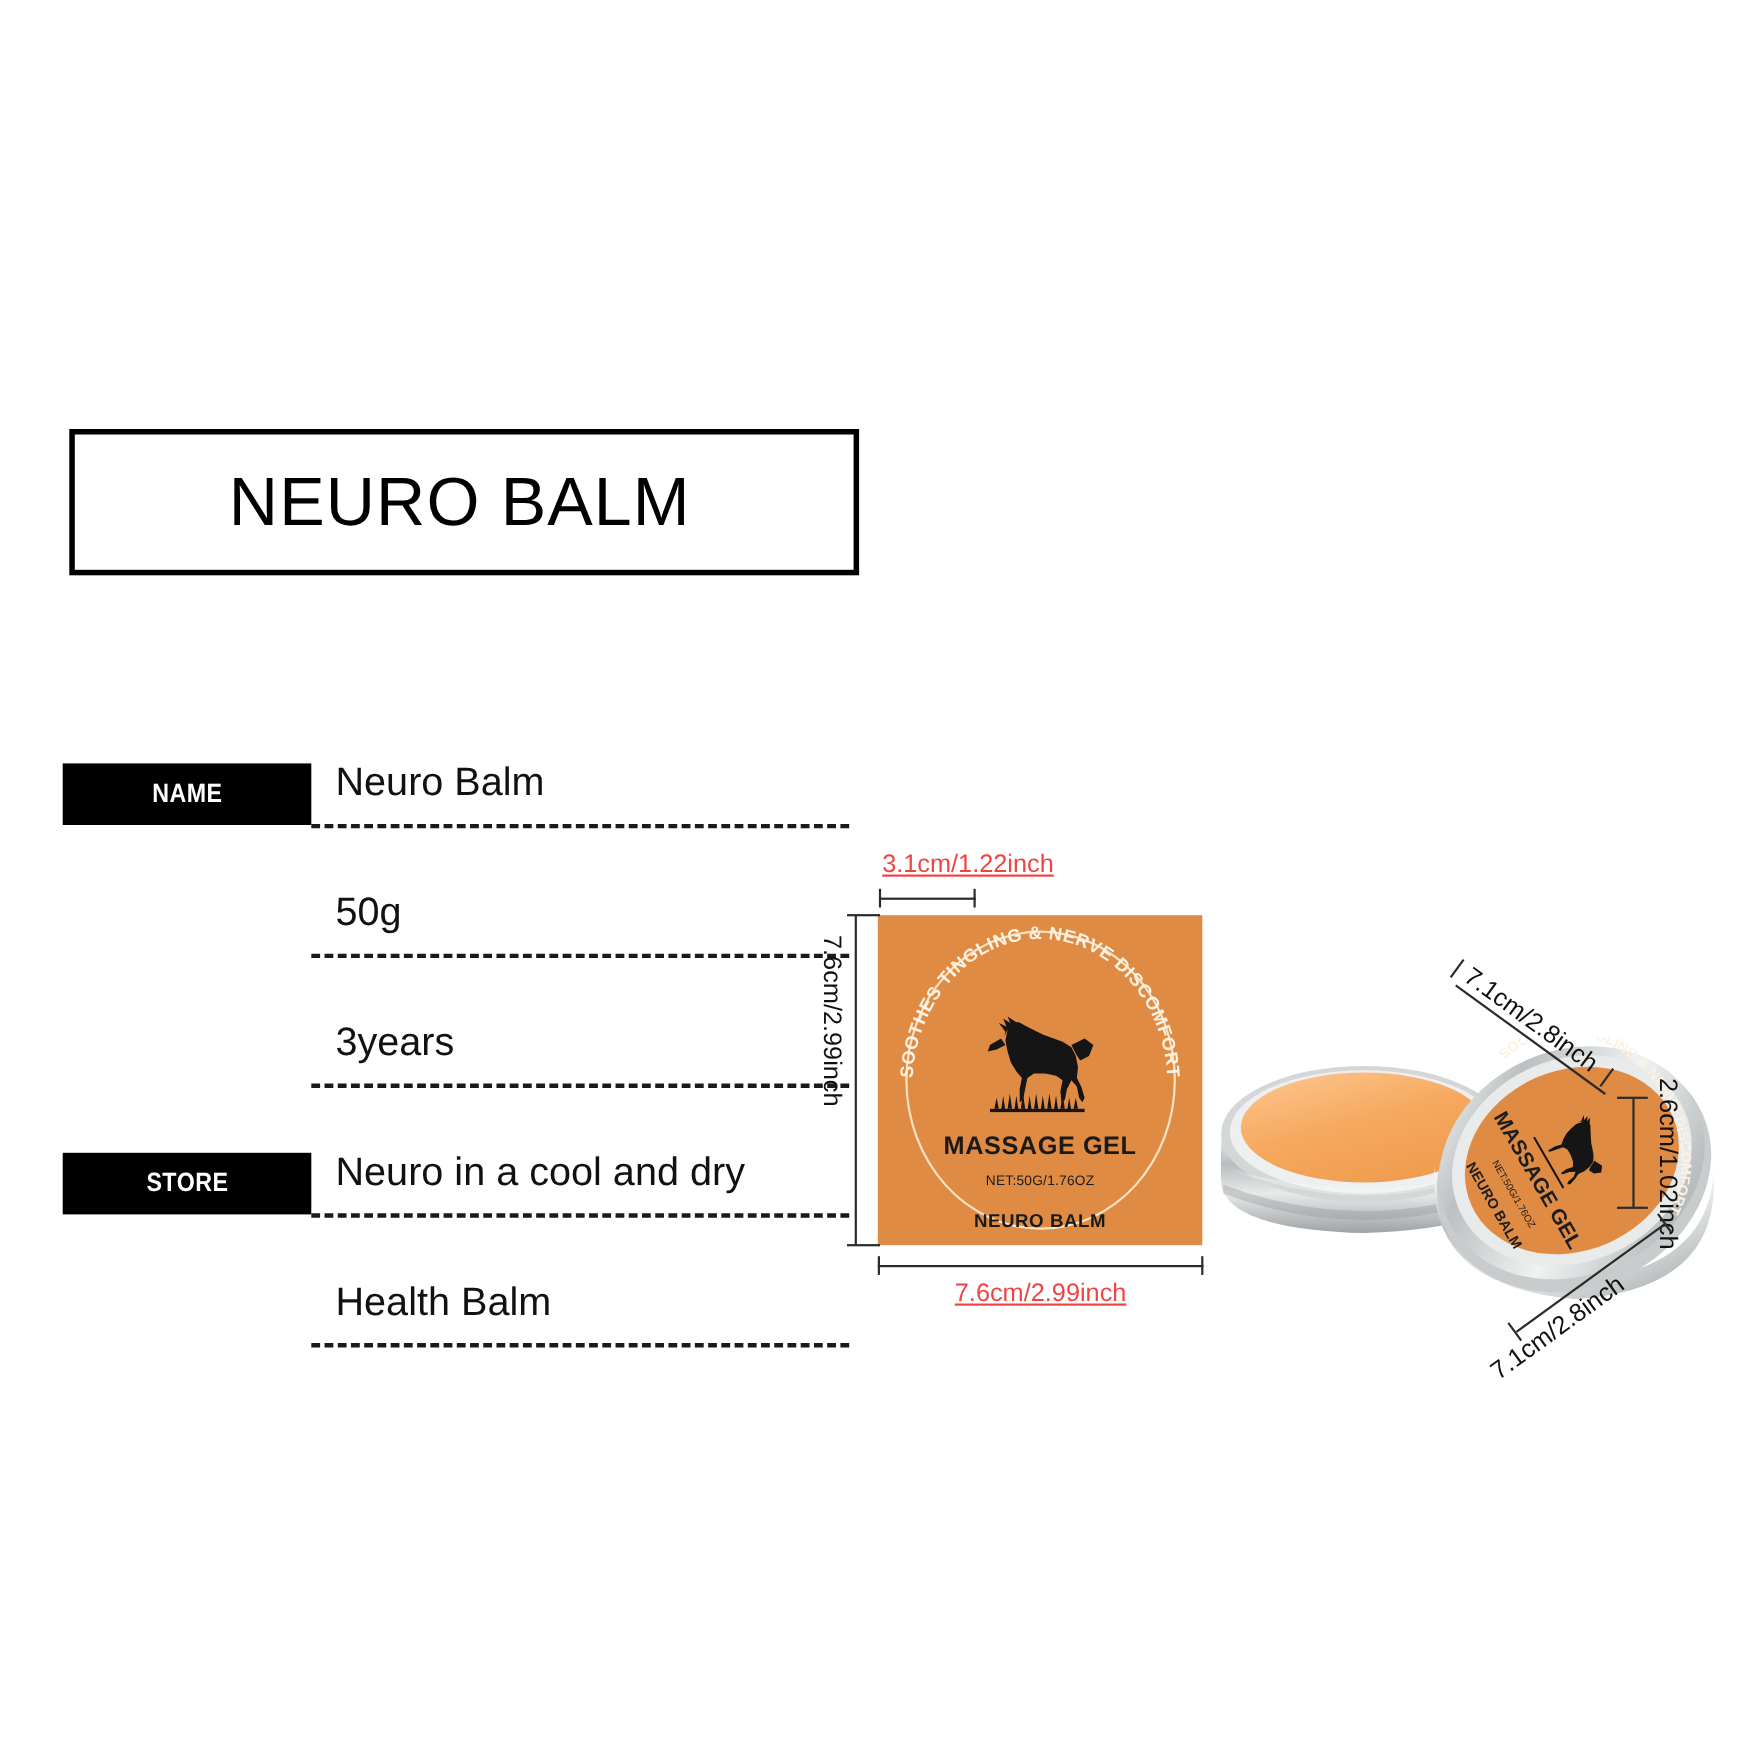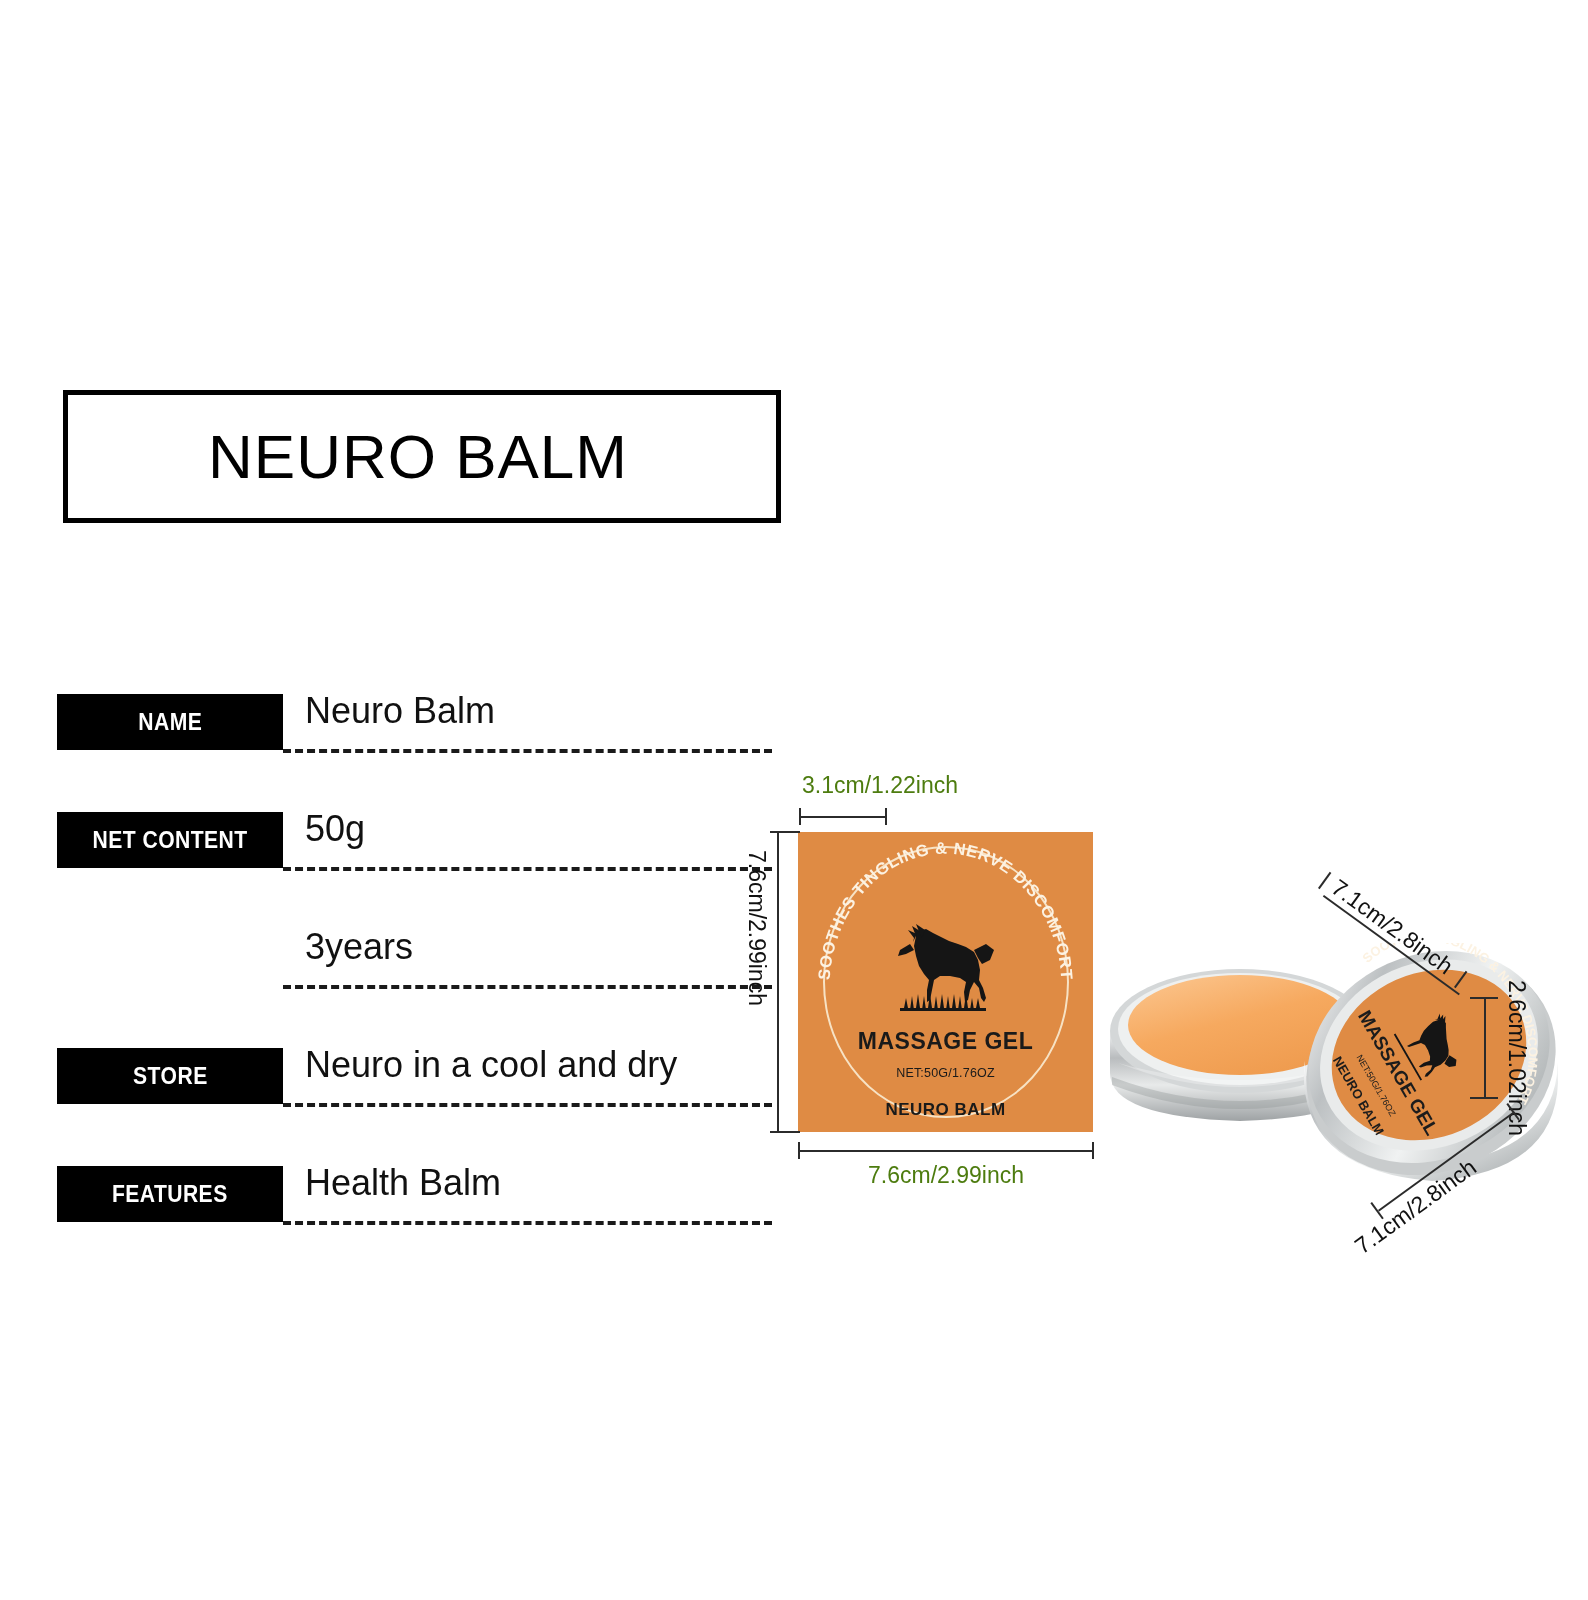--- a/index.html
+++ b/index.html
@@ -124,22 +124,23 @@
     letter-spacing:.5px;
   }
 
   
   .dim-line{position:absolute;background:#2b2b2b;}
   .dim-h{height:2px;}
   .dim-v{width:2px;}
   .dim-txt{
     position:absolute;
     font-size:23px;
-    color:#4d7c0f;
-    white-space:nowrap;
+    color:#ef4444;
+    white-space:nowrap;
+    text-decoration:underline;
   }
   .dim-txt-vert{
     position:absolute;
     font-size:23px;
     color:#111;
     white-space:nowrap;
     transform-origin:0 0;
     transform:rotate(90deg);
   }
 
@@ -174,44 +175,38 @@
 
   <div class="spec-row">
     <div class="spec-label">
       <span>NAME</span>
     </div>
     <div class="spec-value">Neuro Balm</div>
     <div class="spec-dash"></div>
   </div>
 
   <div class="spec-row">
-    <div class="spec-label">
-      <span>NET  CONTENT</span>
-    </div>
     <div class="spec-value">50g</div>
     <div class="spec-dash"></div>
   </div>
 
   <div class="spec-row">
     <div class="spec-value">3years</div>
     <div class="spec-dash"></div>
   </div>
 
   <div class="spec-row">
     <div class="spec-label">
       <span>STORE</span>
     </div>
     <div class="spec-value">Neuro in a cool and dry</div>
     <div class="spec-dash"></div>
   </div>
 
   <div class="spec-row">
-    <div class="spec-label">
-      <span>FEATURES</span>
-    </div>
     <div class="spec-value">Health Balm</div>
     <div class="spec-dash"></div>
   </div>
 
 
 </div>
 
 <div class="product">
 
   <div class="carton">

